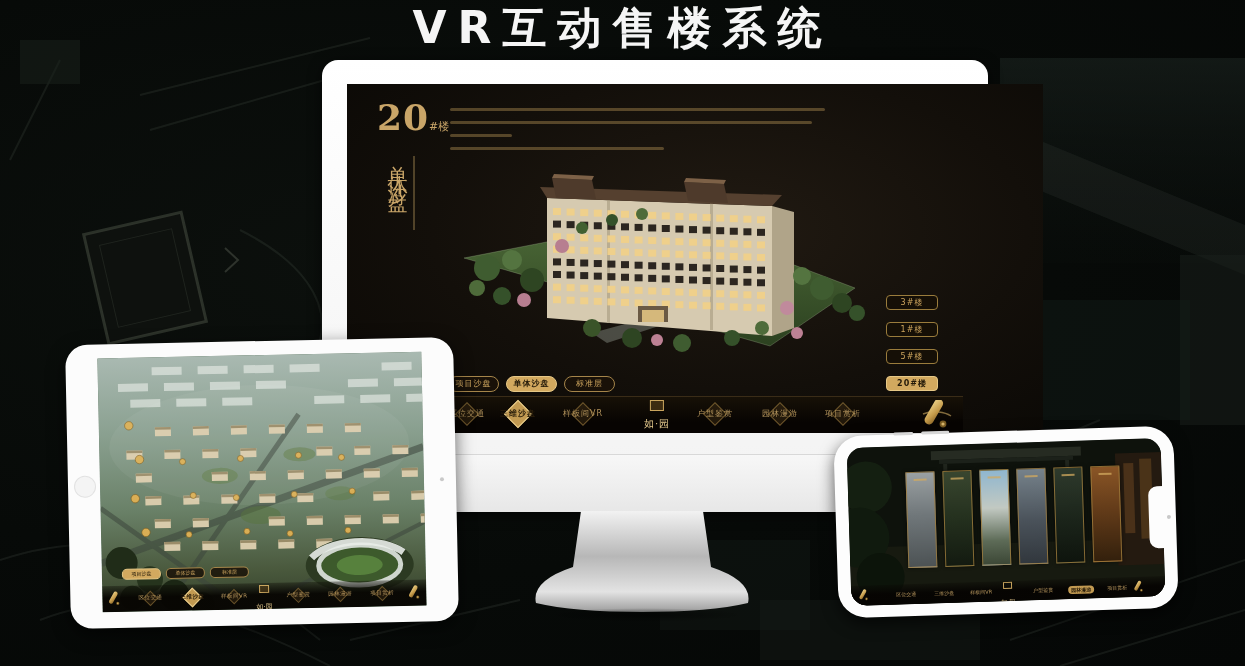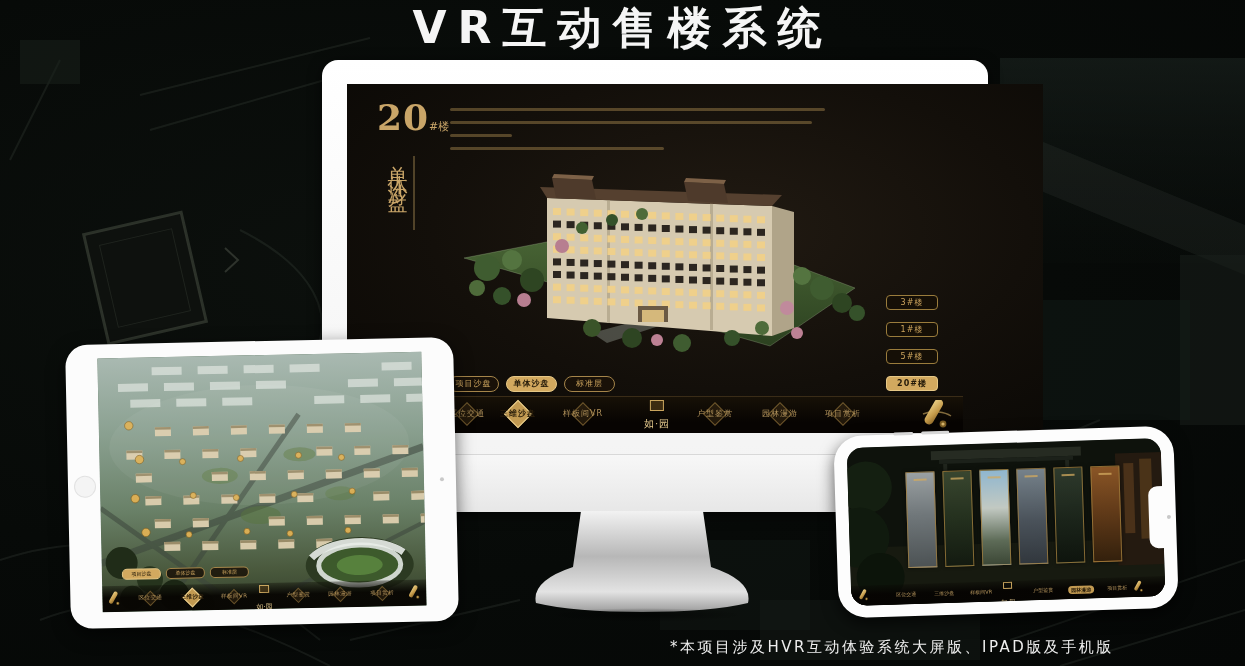--- a/index.html
+++ b/index.html
@@ -649,14 +649,13 @@
             <rect x="10" y="-1" width="9" height="28" rx="4.5" fill="url(#goldS)" transform="rotate(30 17 13)"></rect>
             <circle cx="24" cy="24" r="3.4" fill="#7a5c22"></circle>
             <circle cx="24" cy="24" r="1.6" fill="#d9b76c"></circle>
           </svg>
       </div>
     </div>
     <div class="phone-notch"></div>
     <div class="ipad-cam" style="right:5px"></div>
   </div>
 
-  <div class="footnote">*本项目涉及HVR互动体验系统大屏版、IPAD版及手机版</div>
 </div>
 
 </body></html>

